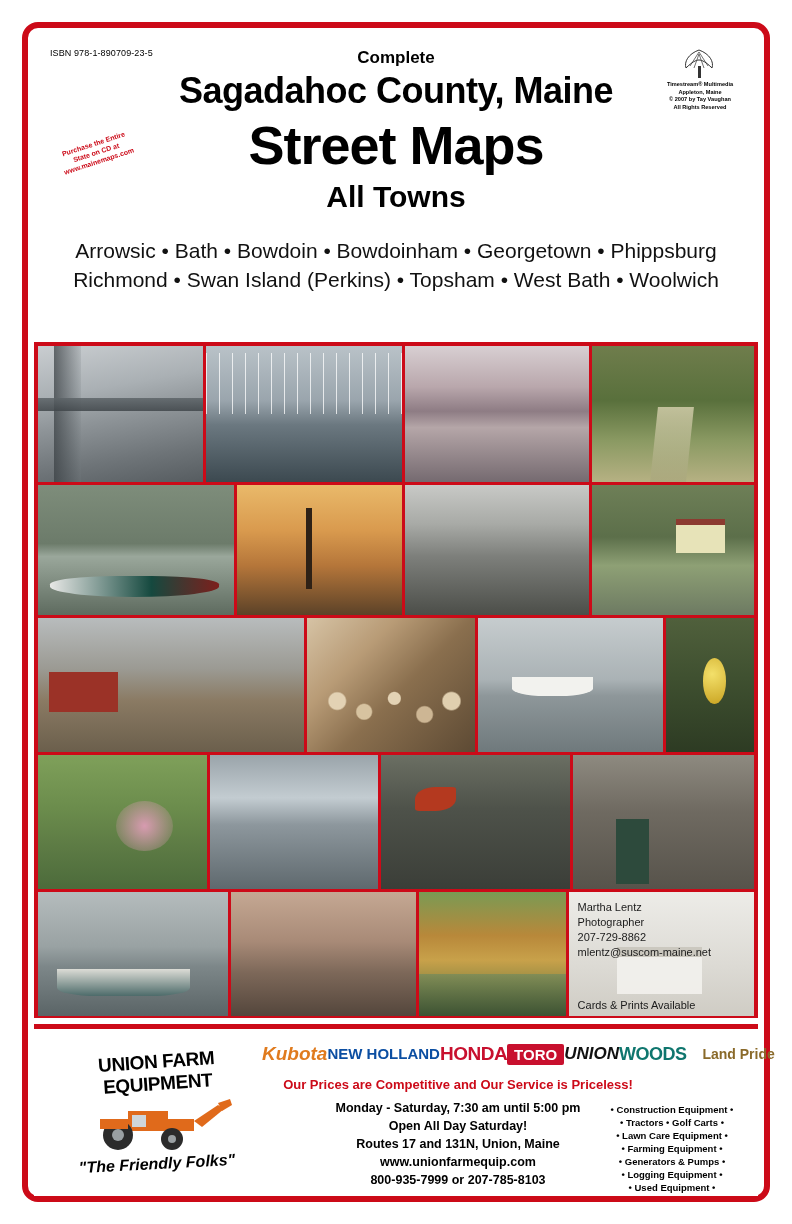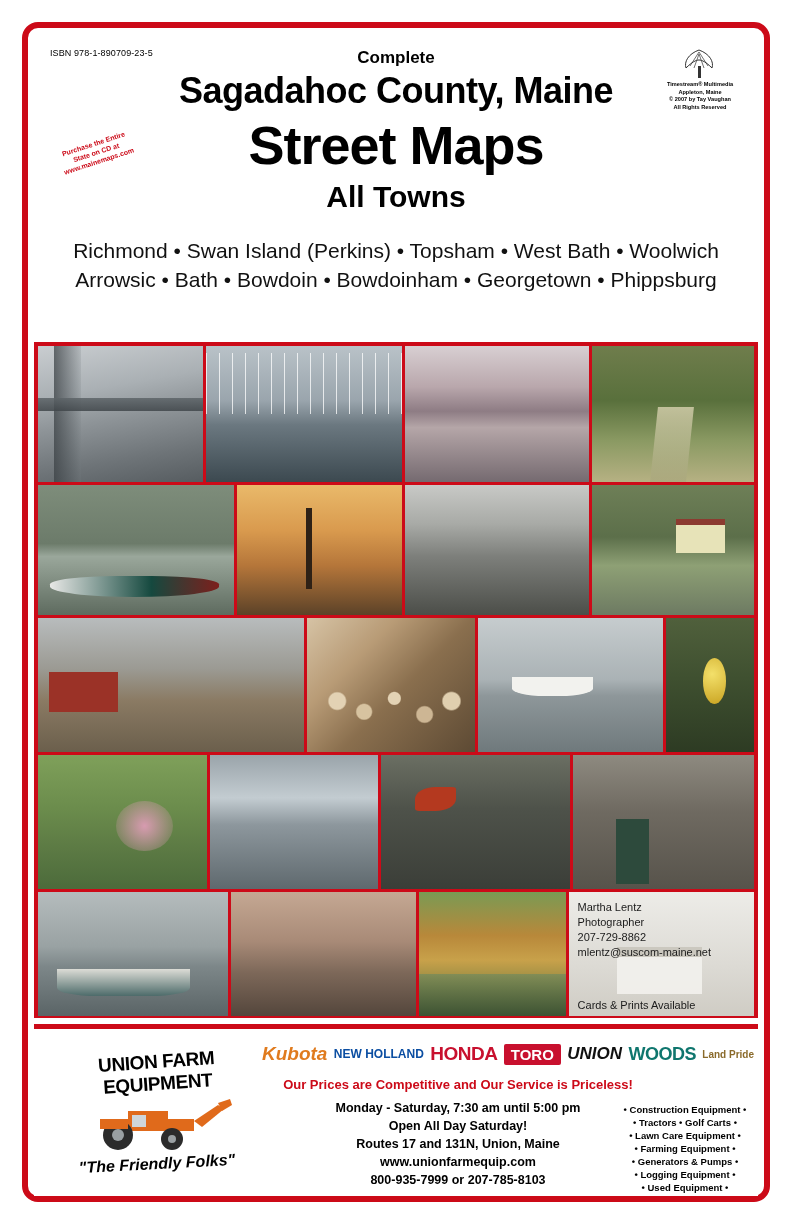--- a/index.html
+++ b/index.html
@@ -405,26 +405,26 @@
     display: flex;
     align-items: center;
     justify-content: space-between;
   }
   .brand {
     font-weight: bold;
     font-size: 15px;
     white-space: nowrap;
   }
   .b-kubota { color:#e07b1e; font-size: 19px; font-style: italic; }
-  .b-newholland { color:#0b4ea2; font-size: 12px; text-align:center; line-height:10px;}
+  .b-newholland { color:#0b4ea2; font-size: 15px; text-align:center; line-height:10px;}
   .b-honda { color:#c8102e; font-size: 19px; letter-spacing:-0.5px;}
   .b-toro { color:#ffffff; background:#c8102e; padding:2px 7px; font-size: 15px; border-radius:2px;}
   .b-echo { color:#111; font-size: 17px; font-style: italic; }
   .b-woods { color:#0f766e; font-size: 18px; letter-spacing:-0.5px;}
-  .b-landpride { color:#8a6a2a; font-size: 10px; text-align:center; line-height:11px;}
+  .b-landpride { color:#8a6a2a; font-size: 14px; text-align:center; line-height:11px;margin-left:16px;}
 
   .union-logo {
     position: absolute;
     left: 16px;
     top: 22px;
     width: 214px;
     text-align: center;
   }
   .union-name {
     font-size: 19px;
@@ -461,21 +461,21 @@
     left: 236px;
     top: 70px;
     width: 376px;
     text-align: center;
     font-size: 12.5px;
     font-weight: bold;
     line-height: 18px;
   }
   .ad-list {
     position: absolute;
-    right: 8px;
+    right: 21px;
     top: 74px;
     width: 130px;
     text-align: center;
     font-size: 9.5px;
     line-height: 13px;
     font-weight: bold;
   }
 </style>
 </head>
 <body>
@@ -501,22 +501,22 @@
       <div class="logo-caption">© 2007 by Tay Vaughan</div>
       <div class="logo-caption">All Rights Reserved</div>
     </div>
 
     <div class="t-complete">Complete</div>
     <div class="t-county">Sagadahoc County, Maine</div>
     <div class="t-street">Street Maps</div>
     <div class="t-alltowns">All Towns</div>
 
     <div class="towns">
+      <div>Arrowsic • Bath • Bowdoin • Bowdoinham • Georgetown • Phippsburg</div>
       <div>Richmond • Swan Island (Perkins) • Topsham • West Bath • Woolwich</div>
-      <div>Arrowsic • Bath • Bowdoin • Bowdoinham • Georgetown • Phippsburg</div>
     </div>
   </div>
 
   <div class="mosaic">
 
     <div class="prow" style="height:136px;">
       <div class="ph p-bridge" style="width:166px;height:136px;"></div>
       <div class="ph p-harbor" style="width:198px;height:136px;"></div>
       <div class="ph p-ice" style="width:186px;height:136px;"></div>
       <div class="ph p-road" style="width:163px;height:136px;"></div>

